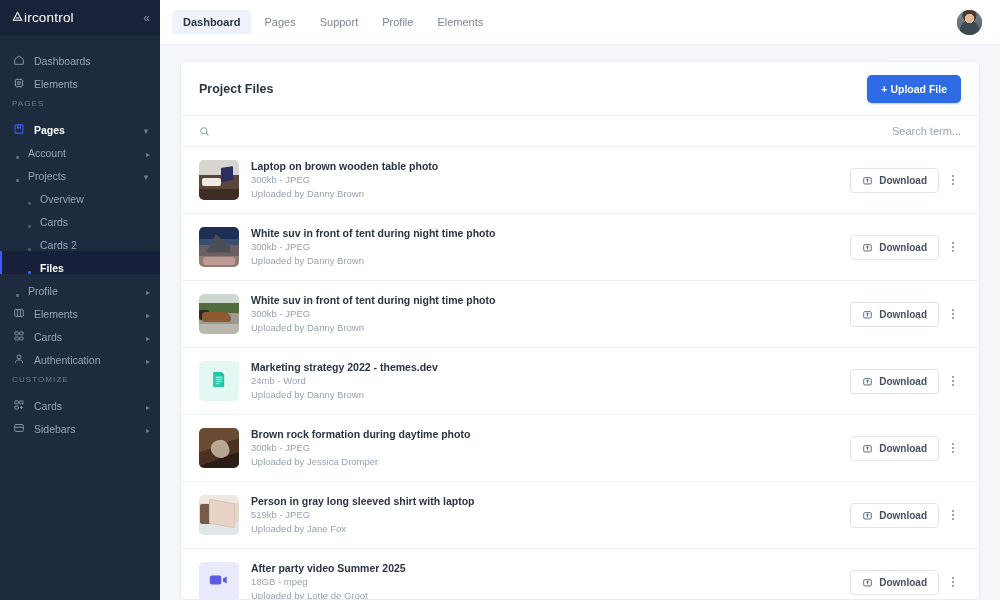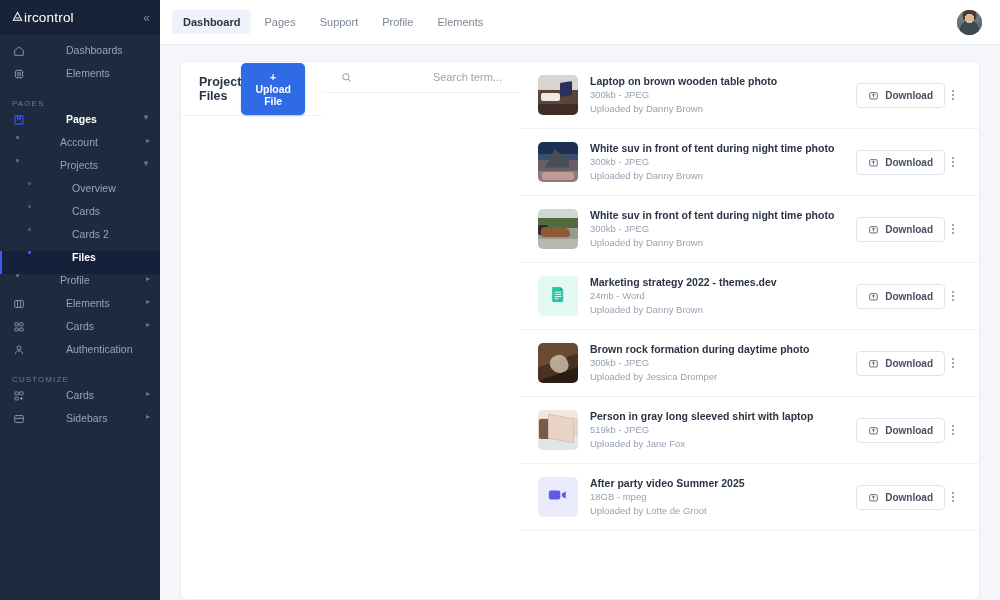--- a/index.html
+++ b/index.html
@@ -29,24 +29,24 @@
   .brand-name {
     color: #ffffff; font-size: 13.5px; letter-spacing: .2px;
     display: flex; align-items: center; gap: 1px;
   }
   .brand-mark { display:inline-block; }
   .collapse-icon { color: #7c8aa5; font-size: 12px; line-height: 1; cursor: pointer; }
 
   .nav-scroll { flex: 1; padding-top: 9px; overflow: hidden; }
 
   .nav-item {
-    display: flex; align-items: flex-start;
+    display: flex; align-items: flex-end;
     height: 23px; padding: 0 10px 0 12px;
     color: #97a3b6; font-size: 10.5px;
-    cursor: pointer; position: relative; gap: 32px;
+    cursor: pointer; position: relative;
   }
   .nav-item .ico {
     width: 14px; height: 14px; margin-right: 8px;
     display: inline-flex; align-items: center; justify-content: center;
     flex: 0 0 14px; color: #8b97ac;
   }
   .nav-item .ico svg { display:block; }
   .nav-item .chev { margin-left: auto; font-size: 8px; color: #6b7890; }
   .nav-item.active-top { color: #ffffff; font-weight: bold; }
   .nav-item.active-top .ico { color: #3b5bfd; }
@@ -95,21 +95,21 @@
       radial-gradient(circle at 50% 22%, #4a3c32 0 30%, rgba(74,60,50,0) 31%),
       linear-gradient(170deg, #7d8b8f 0%, #4e5b61 100%);
   }
 
   .content { flex: 1; padding: 16px 20px 0 20px; overflow: hidden; }
   .card {
     background: #ffffff; border-radius: 6px;
     border: 1px solid #e9edf3;
     box-shadow: 0 1px 2px rgba(20,30,60,.04);
     height: 100%;
-    display: flex; flex-direction: row; overflow: hidden;
+    display: flex; flex-direction: column; overflow: hidden;
   }
   .card-head {
     height: 54px; display: flex; align-items: center;
     padding: 0 18px; border-bottom: 1px solid #eef1f6;
     flex: 0 0 54px;
   }
   .card-title { font-size: 12.5px; color: #2b3445; font-weight: bold; }
   .upload-btn {
     margin-left: auto; background: #2f6be5; color: #fff;
     font-size: 10.5px; font-weight: bold; border: none;
@@ -143,21 +143,21 @@
   }
   .thumb.icon-thumb { display:flex; align-items:center; justify-content:center; }
   .file-info { flex: 1; min-width: 0; }
   .file-name {
     font-size: 10.5px; font-weight: bold; color: #2b3445;
     line-height: 1.35; white-space: nowrap; overflow: hidden; text-overflow: ellipsis;
   }
   .file-meta { font-size: 9.5px; color: #98a2b1; line-height: 1.5; }
   .file-uploader { font-size: 9.5px; color: #98a2b1; line-height: 1.5; }
 
-  .row-actions { display: flex; align-items: center; flex: 0 0 auto; }
+  .row-actions { display: flex; align-items: center; gap: 6px; flex: 0 0 auto; }
   .dl-btn {
     display: flex; align-items: center; gap: 6px;
     border: 1px solid #dfe4ec; background: #fff; border-radius: 4px;
     padding: 6px 11px; font-size: 10px; font-weight: bold; color: #46506172;
     color: #465061; cursor: pointer;
     font-family: "Liberation Sans", sans-serif;
   }
   .dl-btn .ic { display: flex; color: #5a6678; }
   .kebab {
     width: 16px; height: 22px; display: flex; flex-direction: column;

